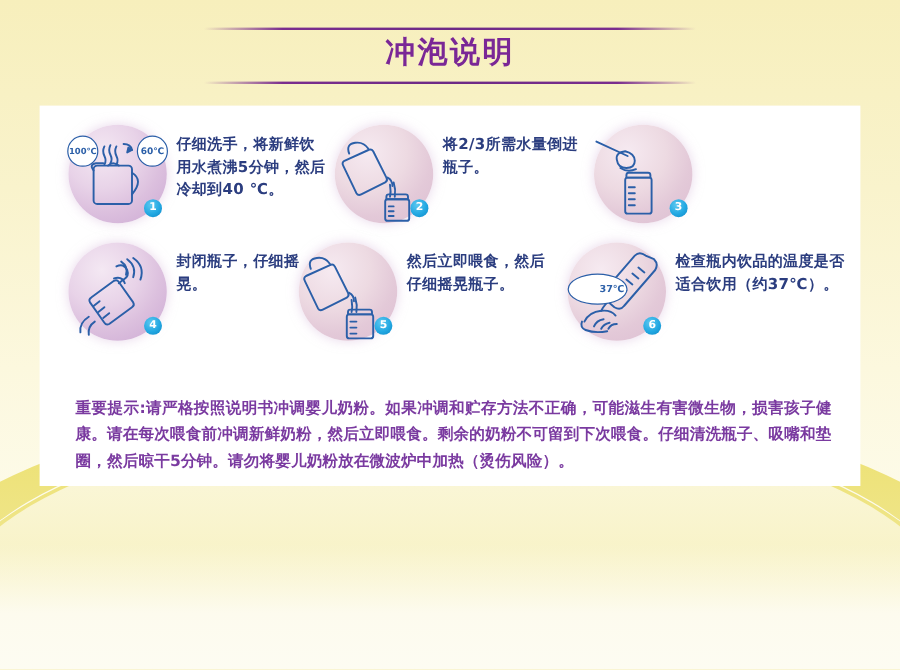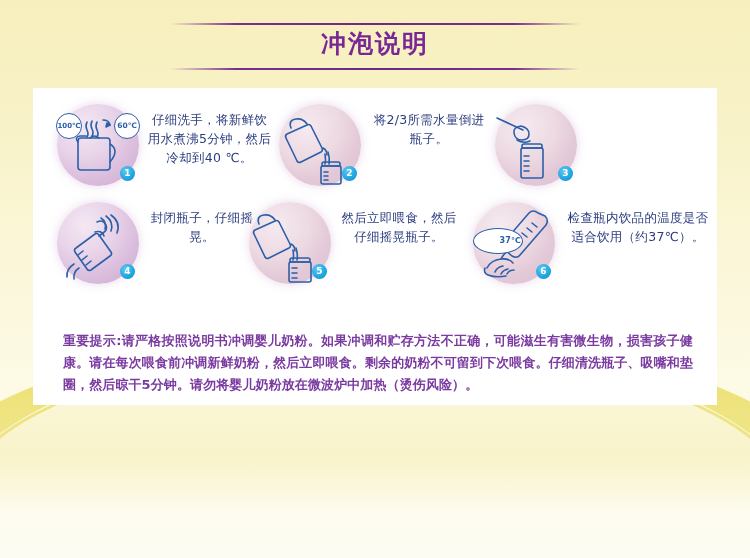--- a/index.html
+++ b/index.html
@@ -76,24 +76,23 @@
   .num{
     position:absolute;width:15px;height:15px;border-radius:50%;
     background:radial-gradient(circle at 38% 32%,#5cc8f0 0%,#22a8e2 55%,#0f86c4 100%);
     color:#fff;font-size:9px;font-weight:bold;line-height:15px;text-align:center;
     font-family:"DejaVu Sans","Liberation Sans",sans-serif;
     right:4px;bottom:5px;
   }
   .step-text{
     margin-left:8px;padding-top:6px;
     color:#2b3d7f;
-    font-size:12.5px;line-height:19px;font-weight:normal;
+    font-size:12.5px;line-height:19px;font-weight:bold;
     letter-spacing:.3px;
     font-family:"DejaVu Sans","Liberation Sans",sans-serif;
-    text-align:center;
   }
   .temp-badge{
     position:absolute;
     border:1.6px solid #2b5fa8;border-radius:50%;
     background:#ffffff;
     color:#2b5fa8;font-weight:bold;text-align:center;
     font-family:"DejaVu Sans","Liberation Sans",sans-serif;
   }
 
   

